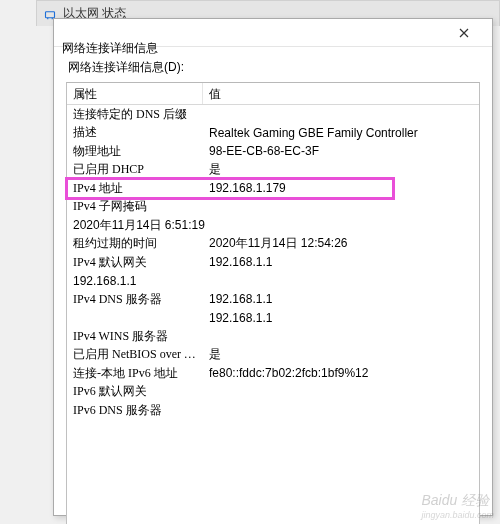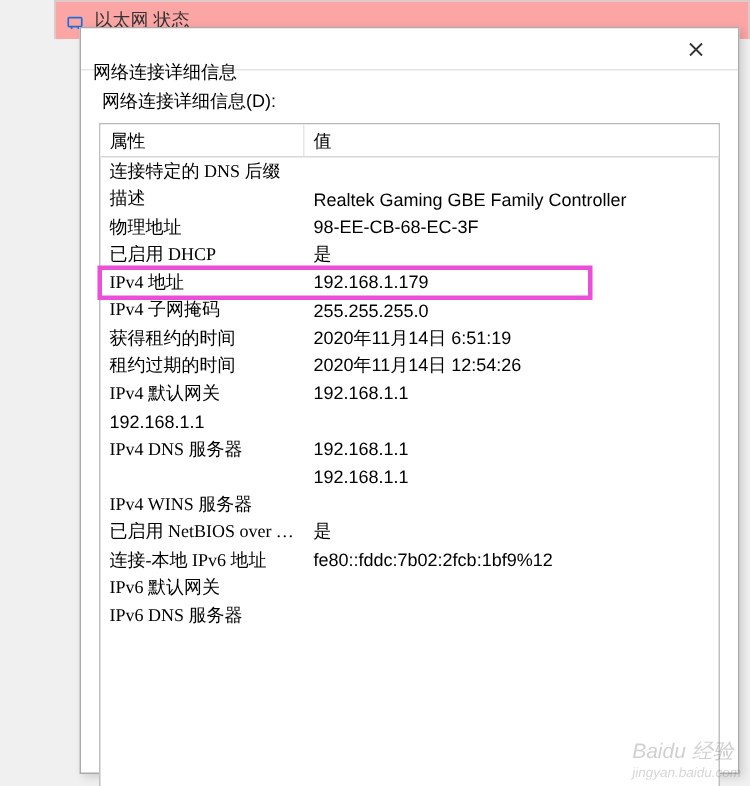--- a/index.html
+++ b/index.html
@@ -20,21 +20,21 @@
     height: 26px;
     background: #fff;
     border: 1px solid #d0d0d0;
     border-bottom: none;
   }
   .outer-titlebar {
     height: 25px;
     display: flex;
     align-items: center;
     padding: 0 6px;
-    background: #fca5a5;
+    background: #e5e5e5;
   }
   .outer-icon {
     width: 14px; height: 14px;
     display: inline-flex;
     align-items: center;
     justify-content: center;
     color: #1e6fd8;
     margin-right: 6px;
   }
   .outer-title { color: #333; flex: 1; }
@@ -204,24 +204,22 @@
           <div class="row">
             <div class="cell-prop">已启用 DHCP</div>
             <div class="cell-val">是</div>
           </div>
           <div class="row">
             <div class="cell-prop">IPv4 地址</div>
             <div class="cell-val">192.168.1.179</div>
           </div>
           <div class="row">
             <div class="cell-prop">IPv4 子网掩码</div>
-            <div class="cell-val">255.255.255.0</div>
-          </div>
-          <div class="row">
-            <div class="cell-prop">获得租约的时间</div>
+          </div>
+          <div class="row">
             <div class="cell-val">2020年11月14日 6:51:19</div>
           </div>
           <div class="row">
             <div class="cell-prop">租约过期的时间</div>
             <div class="cell-val">2020年11月14日 12:54:26</div>
           </div>
           <div class="row">
             <div class="cell-prop">IPv4 默认网关</div>
             <div class="cell-val">192.168.1.1</div>
           </div>

